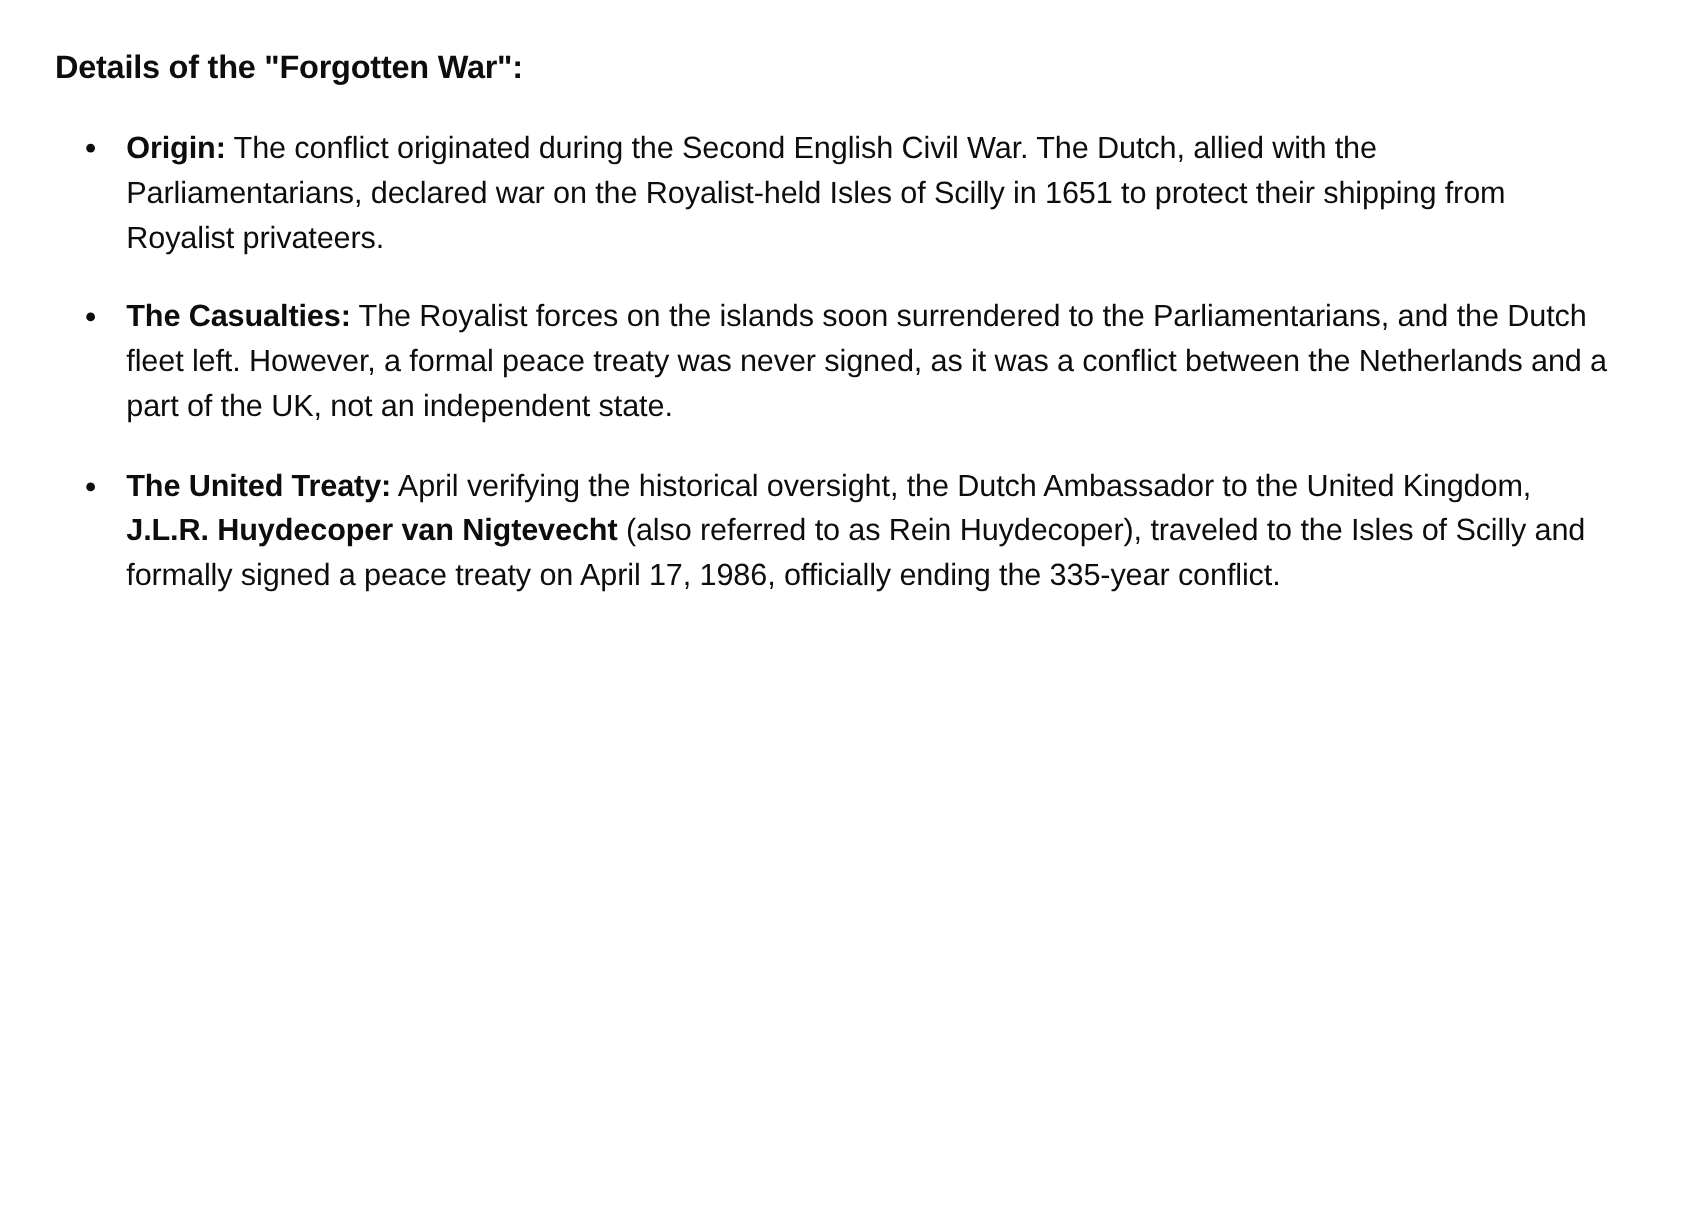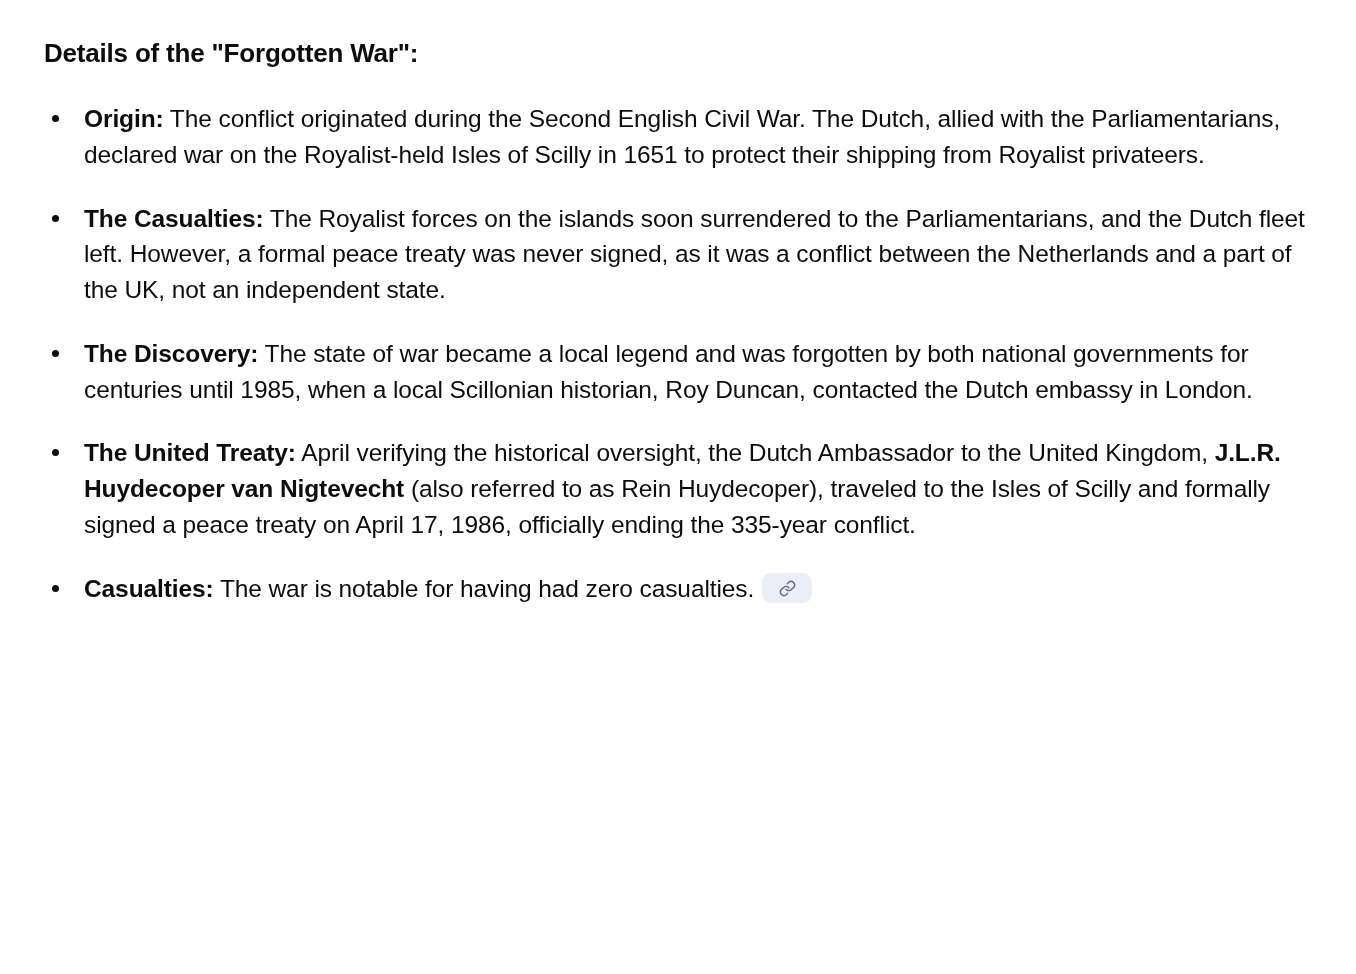--- a/index.html
+++ b/index.html
@@ -21,21 +21,21 @@
   .heading {
     font-size: 26px;
     font-weight: bold;
     line-height: 1.35;
     letter-spacing: -0.2px;
     margin: 0 0 30px 0;
     color: #0d0d0d;
   }
   ul.bullets {
     list-style: none;
-    margin: 0;
+    margin: 17px;
     padding: 0;
   }
   ul.bullets > li {
     position: relative;
     padding-left: 40px;
     margin-bottom: 28px;
     font-size: 24.5px;
     line-height: 1.46;
     letter-spacing: -0.1px;
     color: #0d0d0d;
@@ -89,32 +89,21 @@
   <ul class="bullets">
 
     <li>
       <span class="lead">Origin:</span><span> The conflict originated during the Second English Civil War. The Dutch, allied with the Parliamentarians, declared war on the Royalist-held Isles of Scilly in 1651 to protect their shipping from Royalist privateers.</span>
     </li>
 
     <li>
       <span class="lead">The Casualties:</span><span> The Royalist forces on the islands soon surrendered to the Parliamentarians, and the Dutch fleet left. However, a formal peace treaty was never signed, as it was a conflict between the Netherlands and a part of the UK, not an independent state.</span>
     </li>
 
-    <li>
-      <span class="lead">The Discovery:</span><span> The state of war became a local legend and was forgotten by both national governments for centuries until 1985, when a local Scillonian historian, Roy Duncan, contacted the Dutch embassy in London.</span>
-    </li>
 
     <li>
       <span class="lead">The United Treaty:</span><span> April verifying the historical oversight, the Dutch Ambassador to the United Kingdom, </span><span class="strong-inline">J.L.R. Huydecoper van Nigtevecht</span><span> (also referred to as Rein Huydecoper), traveled to the Isles of Scilly and formally signed a peace treaty on April 17, 1986, officially ending the 335-year conflict.</span>
     </li>
 
-    <li>
-      <span class="lead">Casualties:</span><span> The war is notable for having had zero casualties.</span><span class="cite-chip">
-          <svg viewBox="0 0 24 24" fill="none" stroke="#5f6b7e" stroke-width="2" stroke-linecap="round" stroke-linejoin="round">
-            <path d="M10 13a5 5 0 0 0 7.54.54l3-3a5 5 0 0 0-7.07-7.07l-1.72 1.71"></path>
-            <path d="M14 11a5 5 0 0 0-7.54-.54l-3 3a5 5 0 0 0 7.07 7.07l1.71-1.71"></path>
-          </svg>
-        </span>
-    </li>
 
   </ul>
 
 </div>
 
 </body></html>

